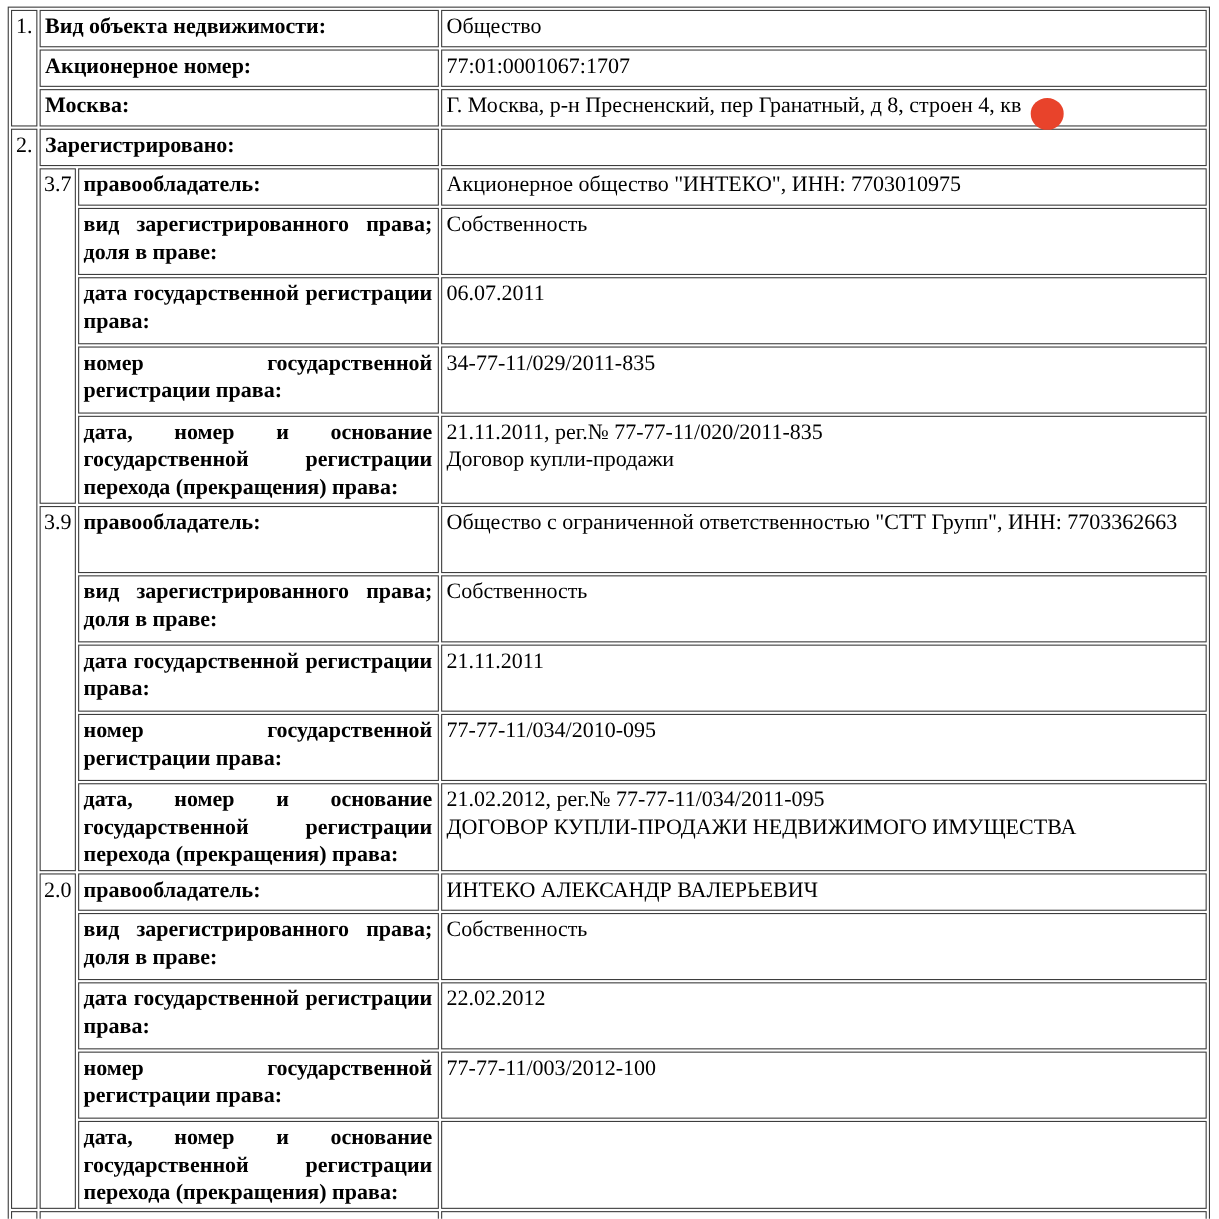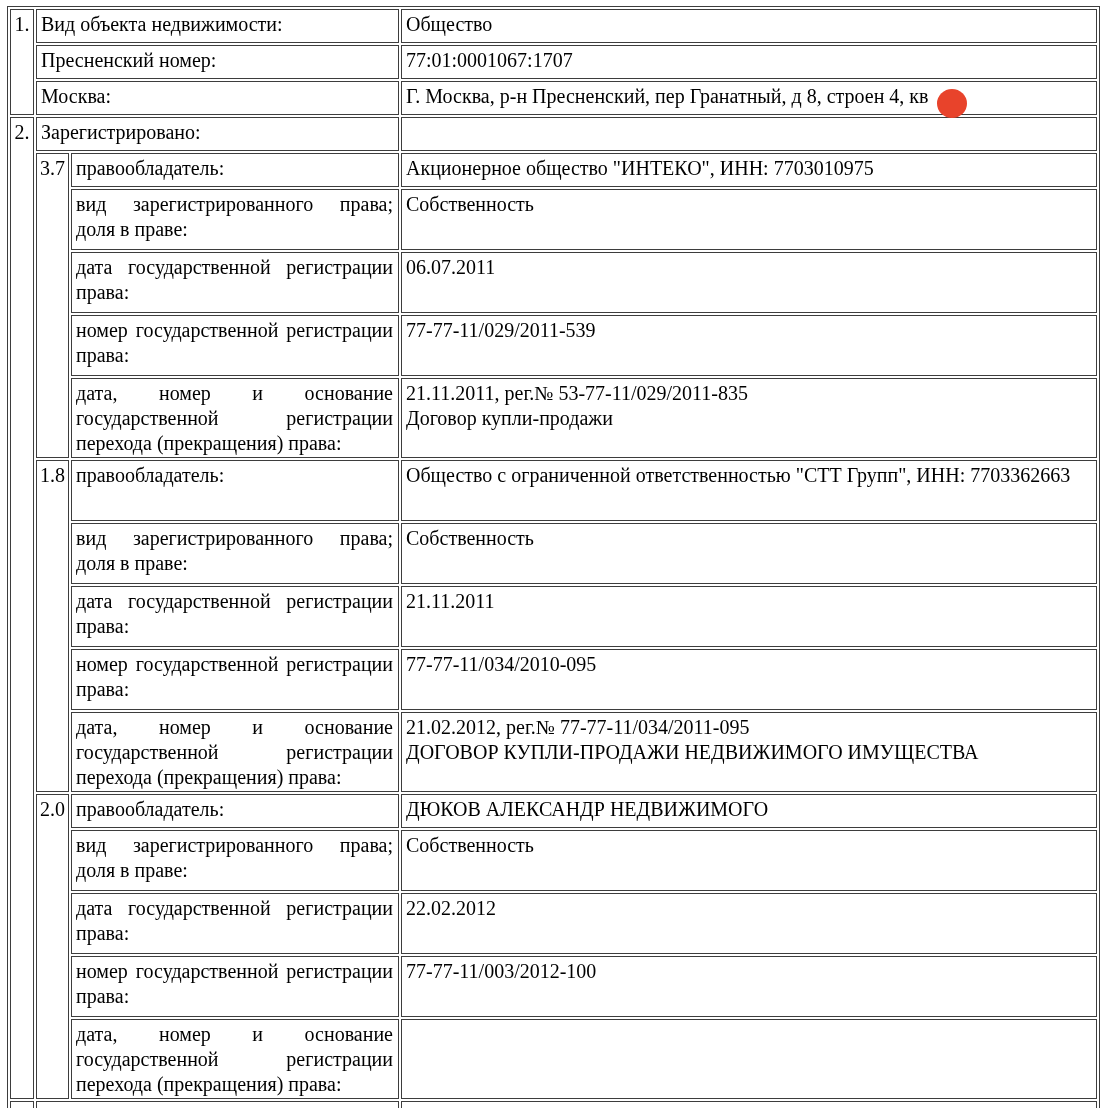--- a/index.html
+++ b/index.html
@@ -29,20 +29,21 @@
     font-size: 20px;
     line-height: 25px;
     overflow: visible;
   }
   td.num, td.subnum {
     text-align: center;
     padding: 2px 2px 1px 2px;
   }
   td.label {
     text-align: justify;
+    font-weight: bold;
   }
   td.value {
     text-align: justify;
     white-space: pre-line;
   }
   tr.h1 > td { height: 34px; }
   tr.h2 > td { height: 61px; }
   tr.h3 > td { height: 77px; }
   tr.hp > td { height: 16px; }
   .red-dot {
@@ -68,21 +69,21 @@
     <col>
   </colgroup>
   <tbody>
 
     <tr class="h1">
       <td class="num" rowspan="3">1.</td>
       <td class="label" colspan="2">Вид объекта недвижимости:</td>
       <td class="value">Общество</td>
     </tr>
     <tr class="h1">
-      <td class="label" colspan="2">Пресненский номер:</td>
+      <td class="label" colspan="2">Акционерное номер:</td>
       <td class="value">77:01:0001067:1707</td>
     </tr>
     <tr class="h1">
       <td class="label" colspan="2">Москва:</td>
       <td class="value"><span>Г. Москва, р-н Пресненский, пер Гранатный, д 8, строен 4, кв</span><span class="red-dot" style="background: rgb(232, 67, 43);"></span></td>
     </tr>
 
     <tr class="h1">
       <td class="num" rowspan="16">2.</td>
       <td class="label" colspan="2">Зарегистрировано:</td>
@@ -97,30 +98,30 @@
     <tr class="h2">
       <td class="label">вид зарегистрированного права; доля в праве:</td>
       <td class="value">Собственность</td>
     </tr>
     <tr class="h2">
       <td class="label">дата государственной регистрации права:</td>
       <td class="value">06.07.2011</td>
     </tr>
     <tr class="h2">
       <td class="label">номер государственной регистрации права:</td>
-      <td class="value">77-77-11/029/2011-539</td>
+      <td class="value">34-77-11/029/2011-835</td>
     </tr>
     <tr class="h3">
       <td class="label">дата, номер и основание государственной регистрации перехода (прекращения) права:</td>
-      <td class="value">21.11.2011, рег.№ 53-77-11/029/2011-835
+      <td class="value">21.11.2011, рег.№ 77-77-11/020/2011-835
 Договор купли-продажи</td>
     </tr>
 
     <tr class="h2">
-      <td class="subnum" rowspan="5">1.8</td>
+      <td class="subnum" rowspan="5">3.9</td>
       <td class="label">правообладатель:</td>
       <td class="value">Общество с ограниченной ответственностью "СТТ Групп", ИНН: 7703362663</td>
     </tr>
     <tr class="h2">
       <td class="label">вид зарегистрированного права; доля в праве:</td>
       <td class="value">Собственность</td>
     </tr>
     <tr class="h2">
       <td class="label">дата государственной регистрации права:</td>
       <td class="value">21.11.2011</td>
@@ -131,21 +132,21 @@
     </tr>
     <tr class="h3">
       <td class="label">дата, номер и основание государственной регистрации перехода (прекращения) права:</td>
       <td class="value">21.02.2012, рег.№ 77-77-11/034/2011-095
 ДОГОВОР КУПЛИ-ПРОДАЖИ НЕДВИЖИМОГО ИМУЩЕСТВА</td>
     </tr>
 
     <tr class="h1">
       <td class="subnum" rowspan="5">2.0</td>
       <td class="label">правообладатель:</td>
-      <td class="value">ДЮКОВ АЛЕКСАНДР НЕДВИЖИМОГО</td>
+      <td class="value">ИНТЕКО АЛЕКСАНДР ВАЛЕРЬЕВИЧ</td>
     </tr>
     <tr class="h2">
       <td class="label">вид зарегистрированного права; доля в праве:</td>
       <td class="value">Собственность</td>
     </tr>
     <tr class="h2">
       <td class="label">дата государственной регистрации права:</td>
       <td class="value">22.02.2012</td>
     </tr>
     <tr class="h2">

